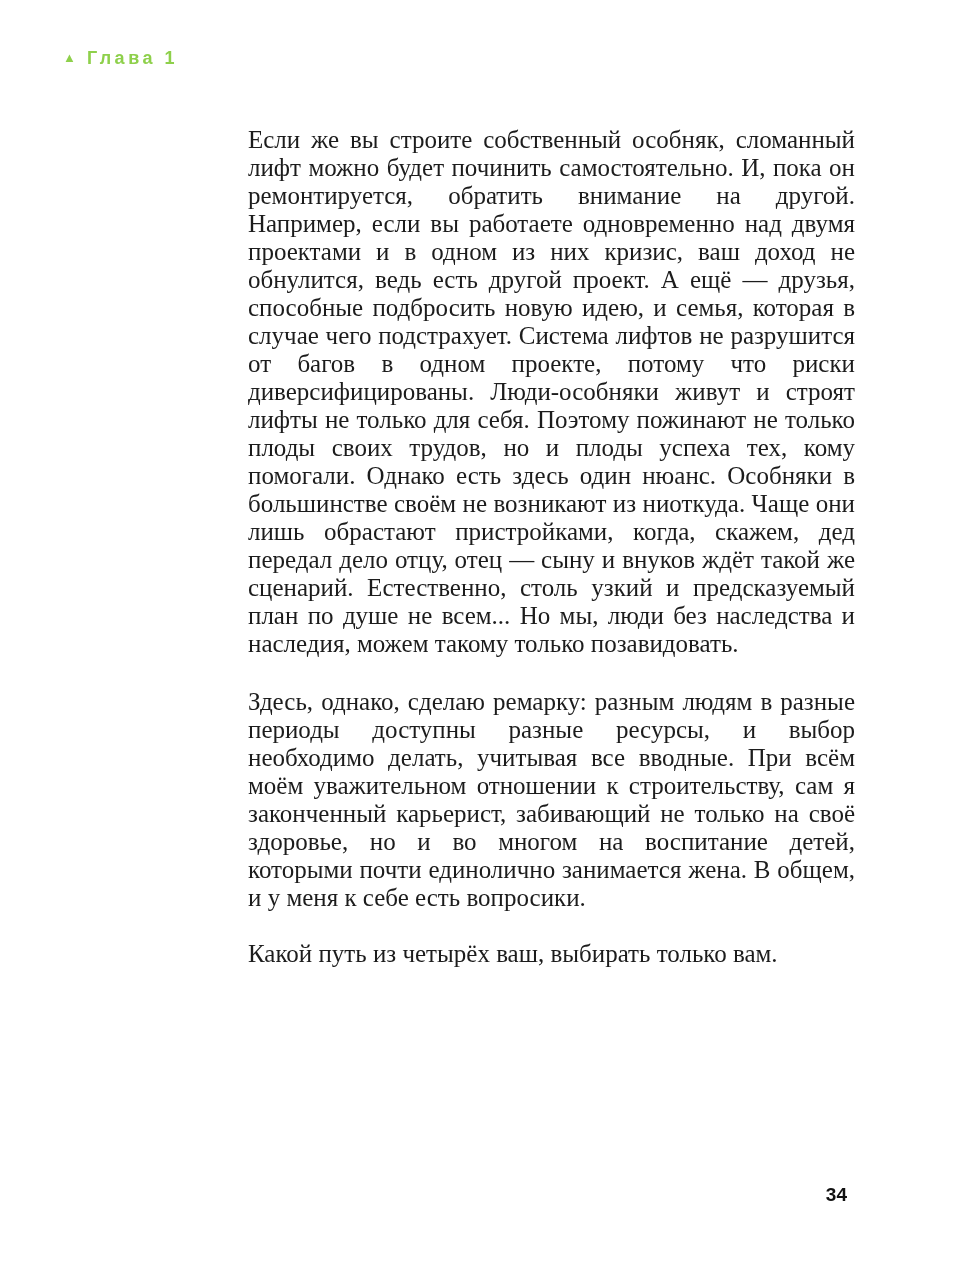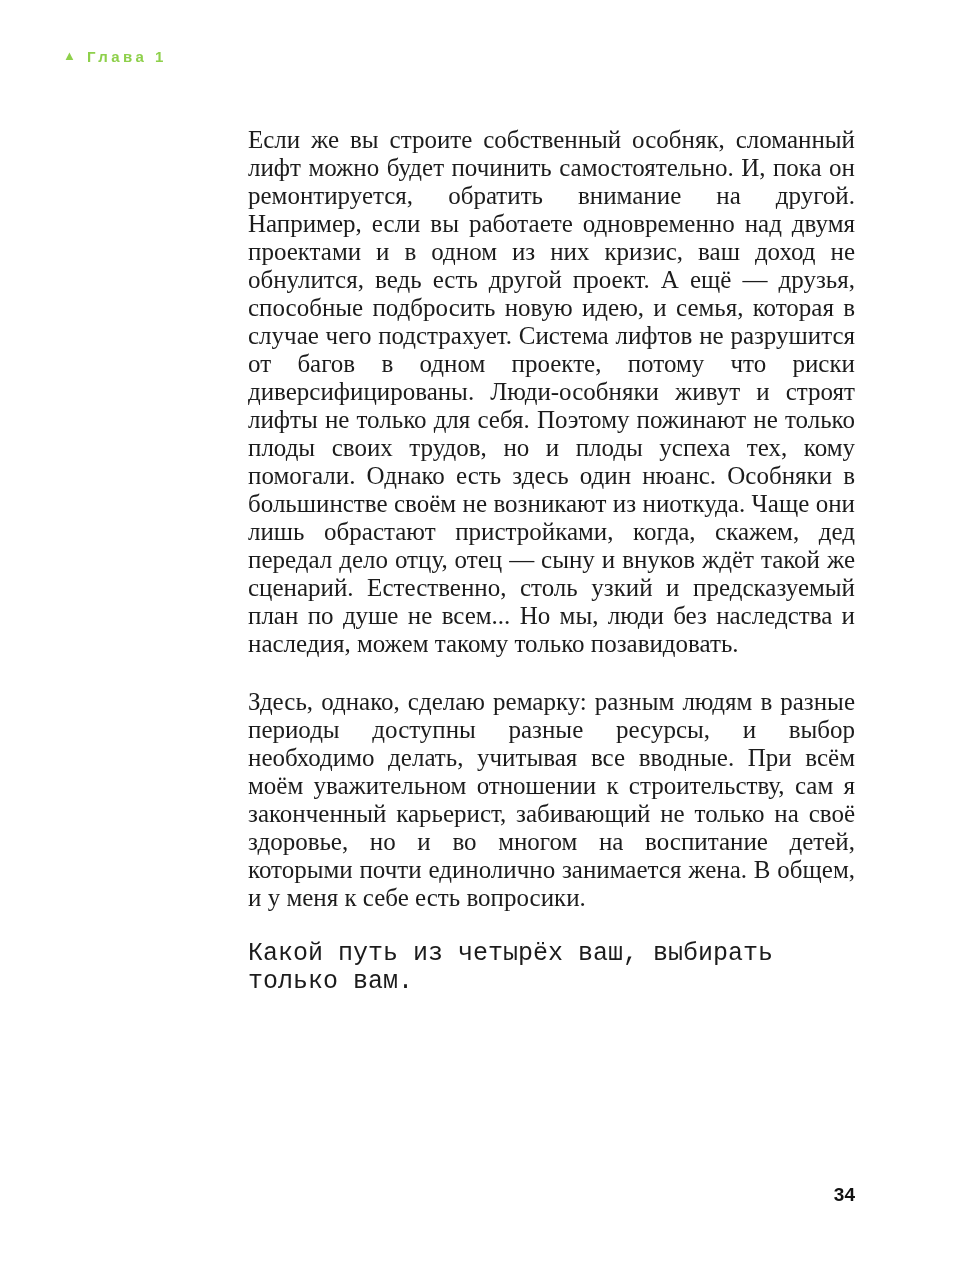--- a/index.html
+++ b/index.html
@@ -21,21 +21,21 @@
     top: 48px;
     left: 63px;
     display: flex;
     align-items: center;
     gap: 11px;
     color: var(--accent-green, #8ed04b);
     font-family: "Liberation Sans", sans-serif;
     font-weight: bold;
   }
   .triangle-icon { font-size: 13px; line-height: 1; transform: translateY(-1px); }
-  .chapter-label { font-size: 15px; letter-spacing: 3.5px; }
+  .chapter-label { font-size: 18px; letter-spacing: 3.5px; }
 
   .content {
     position: absolute;
     top: 126px;
     left: 145px;
     width: 710px;
     font-size: 25px;
     line-height: 28px;
     text-align: justify;
     color: var(--text, #1c1c1c);
@@ -48,26 +48,26 @@
     line-height: 31px;
   }
   .highlight {
     background: var(--accent-green, #8ed04b);
     padding: 2px 5px;
     -webkit-box-decoration-break: clone;
     box-decoration-break: clone;
   }
 
   .remark-paragraph { margin-top: 30px; font-family: Liberation Serif, serif; }
-  .closing-paragraph { margin-top: 28px; text-align: left; font-family: Liberation Mono, monospace; }
+  .closing-paragraph { margin-top: 28px; text-align: left; }
 
   .page-number {
     position: absolute;
     top: 1184px;
-    right: 108px;
+    right: 116px;
     font-family: "Liberation Sans", sans-serif;
     font-weight: bold;
     font-size: 19px;
     color: #111111;
   }
 </style>
 </head>
 <body>
 
 <div class="page">

